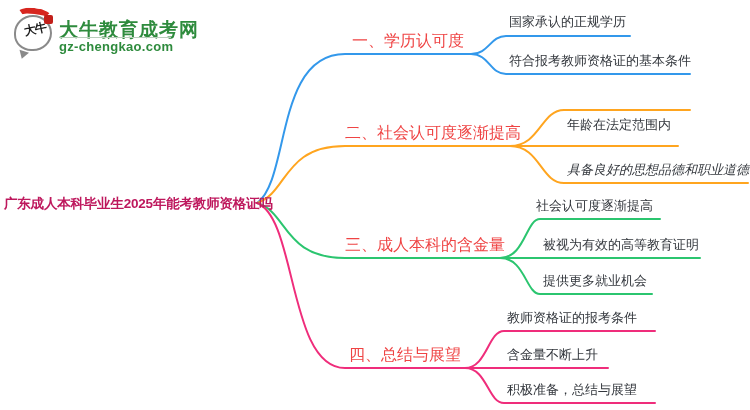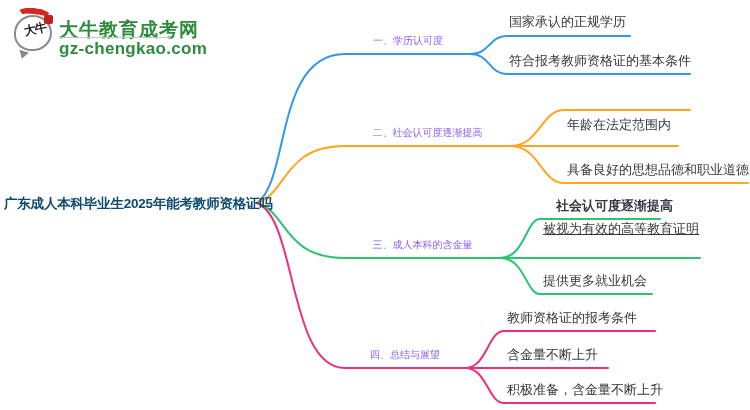--- a/index.html
+++ b/index.html
@@ -29,27 +29,27 @@
     position: absolute;
     white-space: nowrap;
     color: #33373d;
     font-size: 13px;
     line-height: 18px;
     cursor: default;
   }
   .root-node {
     font-size: 13.5px;
     font-weight: bold;
-    color: #0c4a6e;
+    color: #be185d;
     letter-spacing: -0.2px;
   }
   .branch-label {
-    font-size: 10px;
+    font-size: 16px;
     text-align: center;
-    color: #8b5cf6;
+    color: #ef4444;
   }
 
   
   .brand {
     position: absolute;
     left: 12px; top: 9px;
     width: 175px; height: 48px;
   }
   .bubble {
     position: absolute;
@@ -107,21 +107,21 @@
   }
   .logo-divider {
     position: absolute;
     left: 47px; top: 28px;
     width: 112px; height: 1px;
     background: #b9cdbb;
   }
   .site-domain {
     position: absolute;
     left: 47px; top: 30px;
-    font-size: 17px;
+    font-size: 13px;
     font-weight: bold;
     color: #2e8b3d;
     letter-spacing: 0.3px;
     white-space: nowrap;
   }
 </style>
 </head>
 <body>
 
 <div class="canvas">
@@ -162,25 +162,25 @@
   </div>
 
   <div class="node root-node" style="left:4px; top:195px;">广东成人本科毕业生2025年能考教师资格证吗</div>
 
   <div class="node branch-label" style="left:345px; top:32px; width:126px;">一、学历认可度</div>
   <div class="node" style="left:509px; top:13px;">国家承认的正规学历</div>
   <div class="node" style="left:509px; top:52px;">符合报考教师资格证的基本条件</div>
 
   <div class="node branch-label" style="left:345px; top:124px; width:165px;">二、社会认可度逐渐提高</div>
   <div class="node" style="left:567px; top:116px;">年龄在法定范围内</div>
-  <div class="node" style="left:567px; top:161px;">具备良好的思想品德和职业道德</div>
+  <div class="node" style="left:567px; top:161px;font-style:italic;">具备良好的思想品德和职业道德</div>
 
   <div class="node branch-label" style="left:345px; top:236px; width:155px;">三、成人本科的含金量</div>
-  <div class="node" style="left:556px; top:197px;font-weight:bold;">社会认可度逐渐提高</div>
-  <div class="node" style="left:543px; top:220px;text-decoration:underline;">被视为有效的高等教育证明</div>
+  <div class="node" style="left:536px; top:197px;">社会认可度逐渐提高</div>
+  <div class="node" style="left:543px; top:236px;">被视为有效的高等教育证明</div>
   <div class="node" style="left:543px; top:272px;text-align:center;">提供更多就业机会</div>
 
   <div class="node branch-label" style="left:345px; top:346px; width:120px;">四、总结与展望</div>
   <div class="node" style="left:507px; top:309px;">教师资格证的报考条件</div>
   <div class="node" style="left:507px; top:346px;">含金量不断上升</div>
-  <div class="node" style="left:507px; top:381px;">积极准备，含金量不断上升</div>
+  <div class="node" style="left:507px; top:381px;">积极准备，总结与展望</div>
 
 </div>
 
 </body></html>

